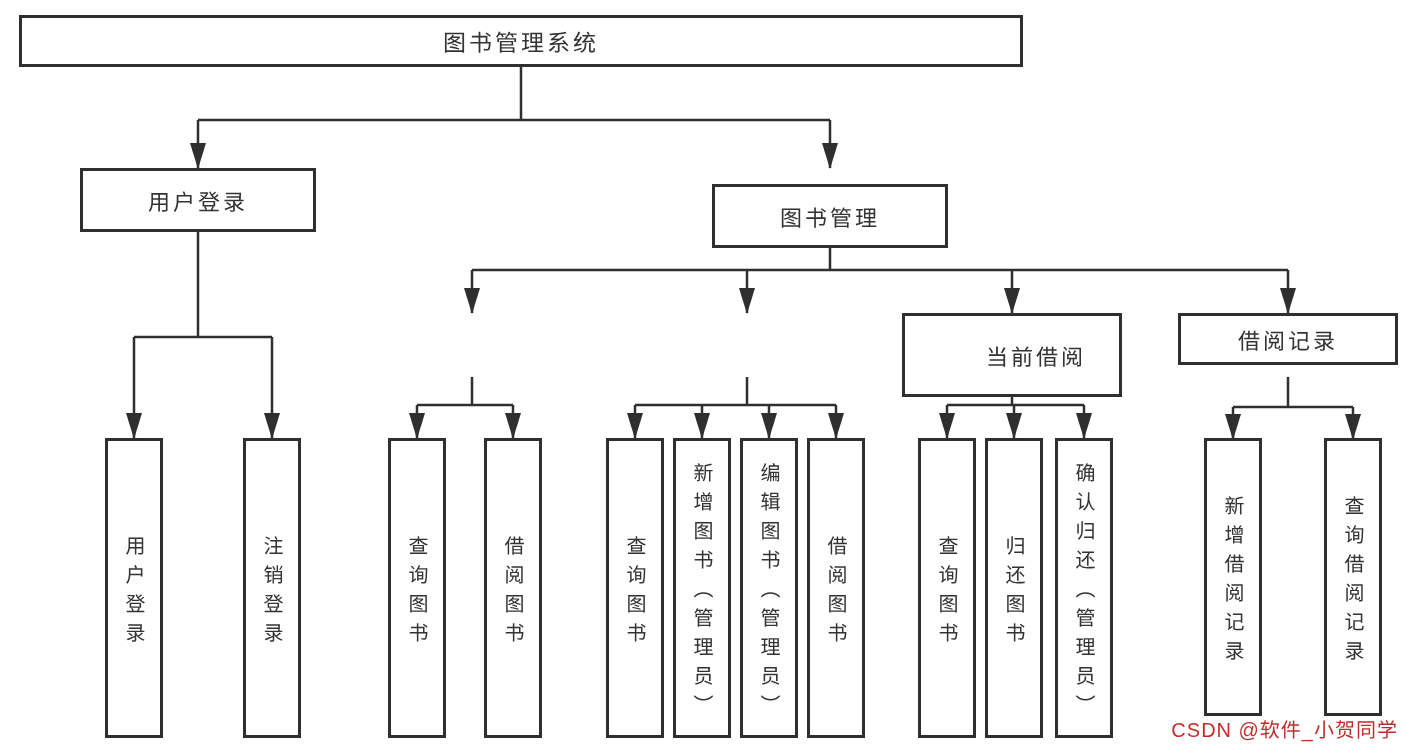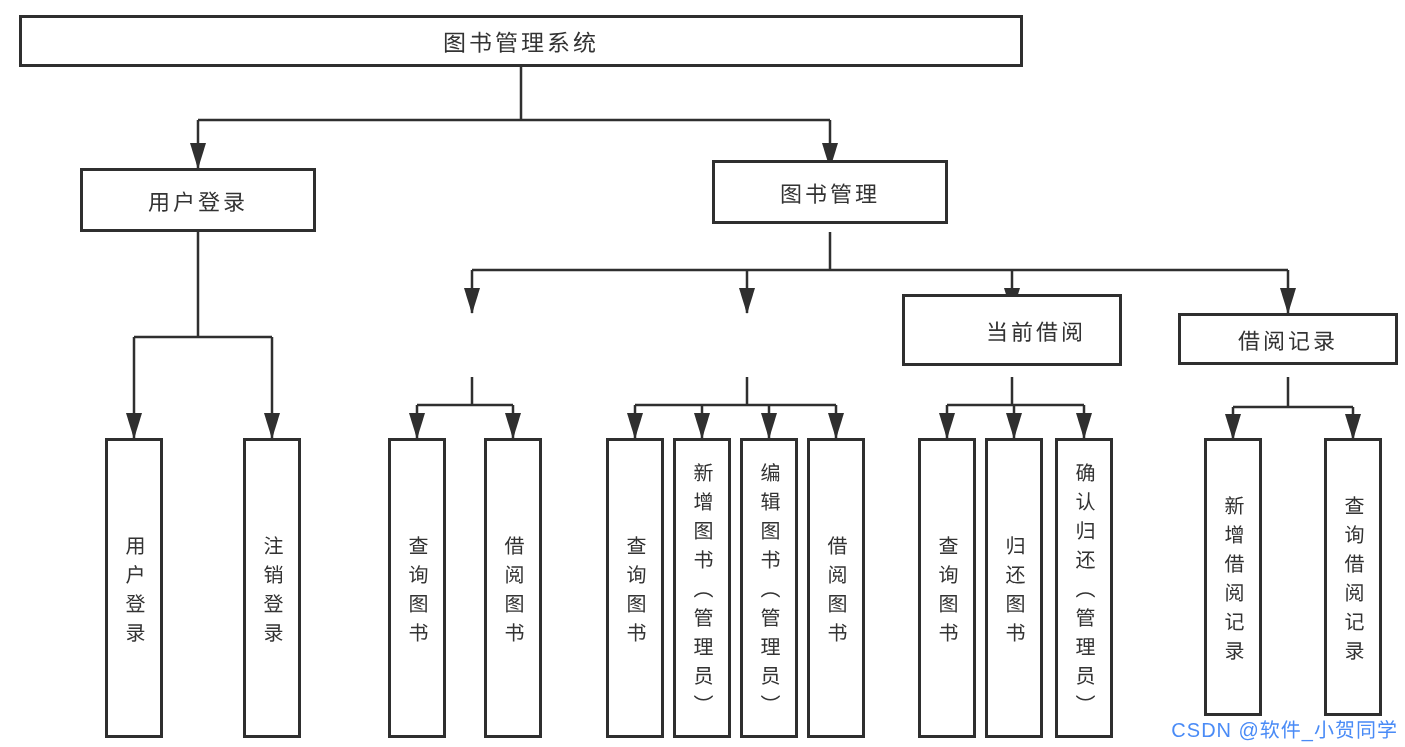--- a/index.html
+++ b/index.html
@@ -17,21 +17,21 @@
   .vbox{
     position:absolute;box-sizing:border-box;border:3px solid #2f2f2f;background:#ffffff;
     display:flex;align-items:center;justify-content:center;z-index:2;
   }
   .vtext{
     writing-mode:vertical-rl;text-orientation:mixed;
     font-size:20px;letter-spacing:9px;margin-bottom:-9px;line-height:1;
   }
   .watermark{
     position:absolute;right:7px;top:714px;z-index:5;
-    font-size:20px;letter-spacing:1px;color:#3b82f6;opacity:0.92;white-space:nowrap;
+    font-size:20px;letter-spacing:1px;color:#b91c1c;opacity:0.92;white-space:nowrap;
   }
 </style>
 </head>
 <body>
 
 <div id="diagram">
 
   <svg id="wires" viewBox="0 0 1405 747" xmlns="http://www.w3.org/2000/svg">
     <defs>
       <marker id="arrow" viewBox="0 0 26 16" refX="25" refY="8" markerWidth="26" markerHeight="16" orient="auto" markerUnits="userSpaceOnUse">
@@ -82,25 +82,25 @@
     </g>
   </svg>
 
   <div class="hbox root" style="left:19px;top:15px;width:1004px;height:52px;">
     <span>图书管理系统</span>
   </div>
 
   <div class="hbox" style="left:80px;top:168px;width:236px;height:64px;">
     <span>用户登录</span>
   </div>
-  <div class="hbox" style="left:712px;top:160px;width:236px;height:64px;">
+  <div class="hbox" style="left:712px;top:184px;width:236px;height:64px;">
     <span>图书管理</span>
   </div>
 
-  <div class="hbox" style="left:902px;top:294px;width:220px;height:72px;padding-left:48px;">
+  <div class="hbox" style="left:902px;top:313px;width:220px;height:84px;padding-left:48px;">
     <span>当前借阅</span>
   </div>
   <div class="hbox" style="left:1178px;top:313px;width:220px;height:52px;">
     <span>借阅记录</span>
   </div>
 
   <div class="vbox" style="left:105px;top:438px;width:58px;height:300px;">
     <span class="vtext">用户登录</span>
   </div>
   <div class="vbox" style="left:243px;top:438px;width:58px;height:300px;">

